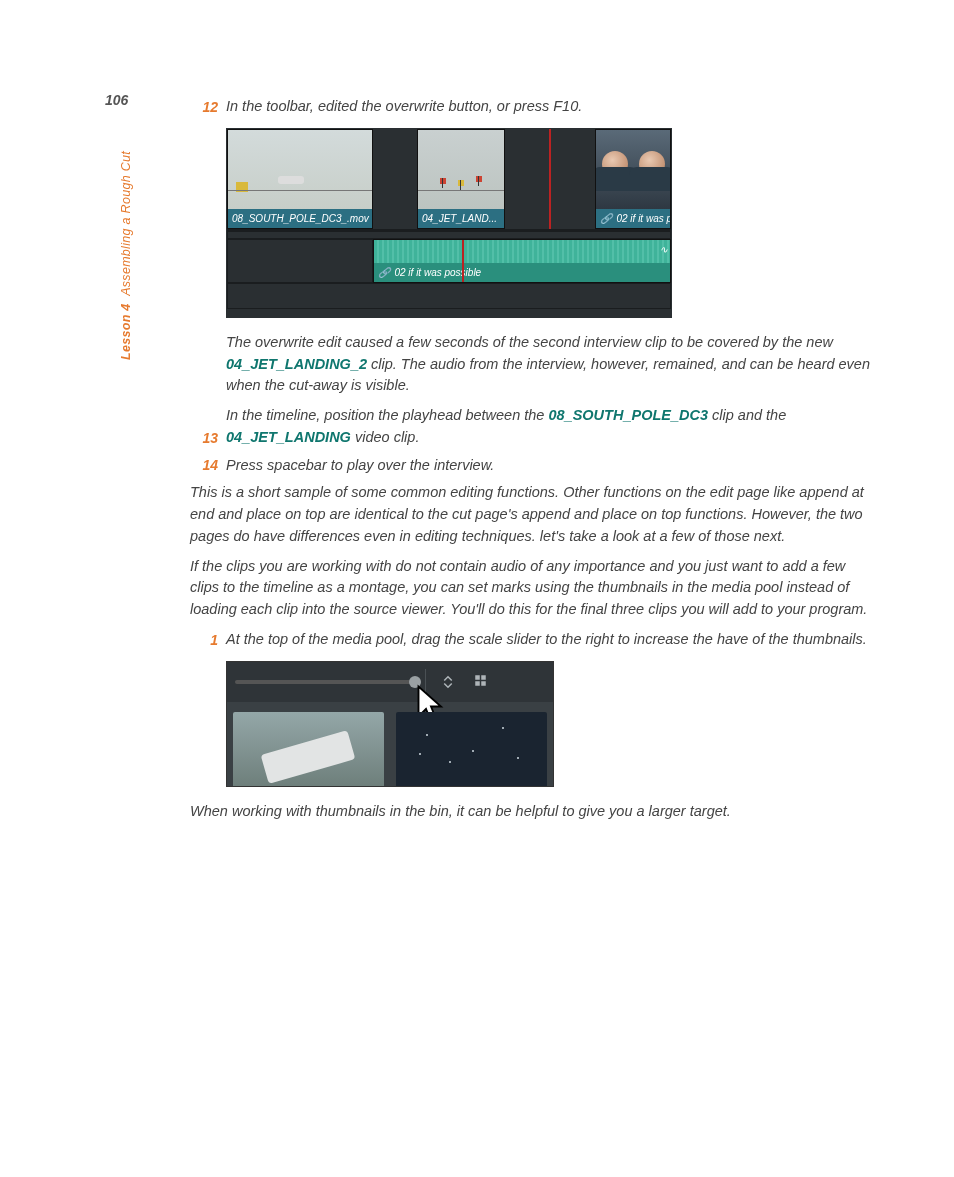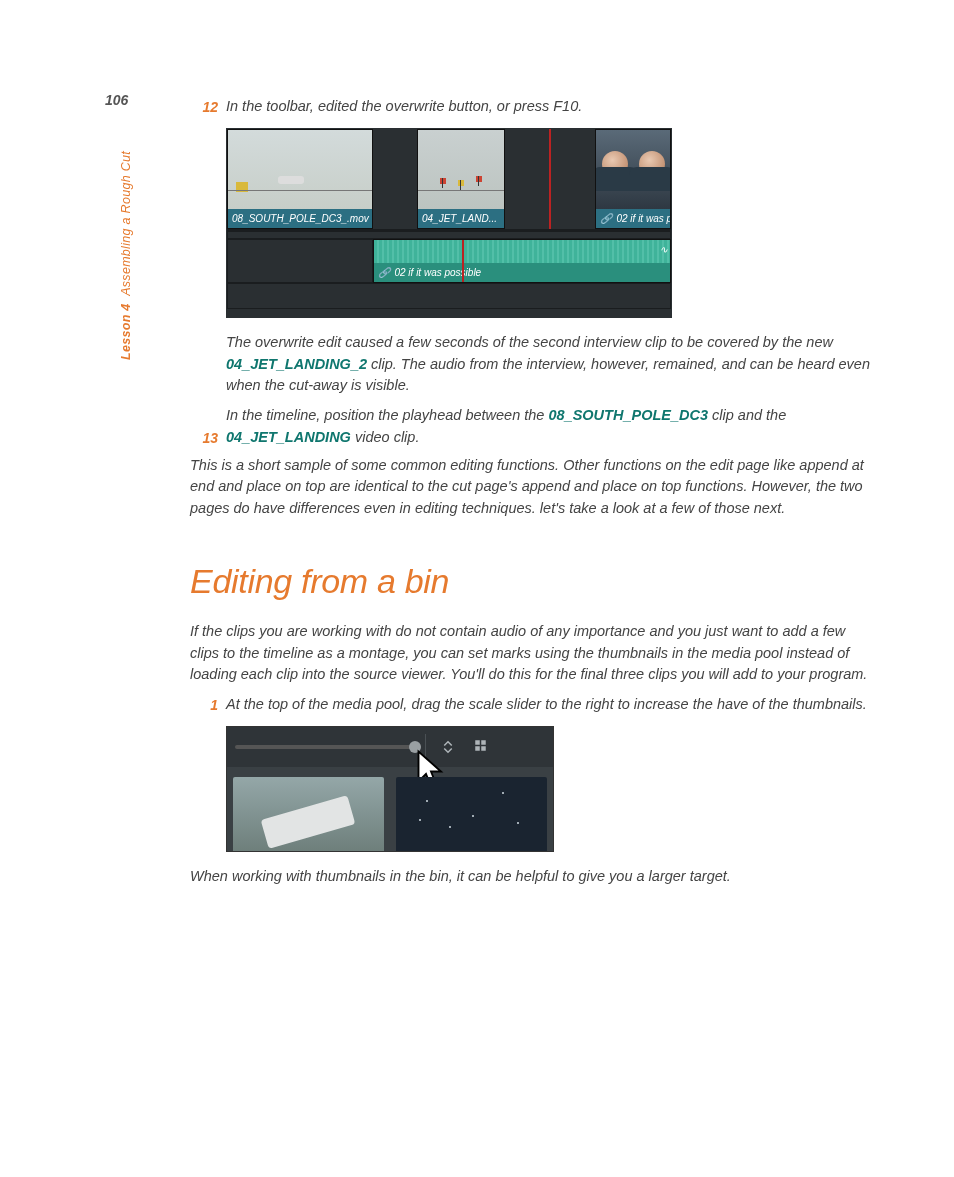--- a/index.html
+++ b/index.html
@@ -227,24 +227,27 @@
       <span>The overwrite edit caused a few seconds of the second interview clip to be covered by the new </span><span class="orange-bold">04_JET_LANDING_2</span><span> clip. The audio from the interview, however, remained, and can be heard even when the cut-away is visible.</span>
     </p>
 
     <div class="step">
       <div class="step-num">13</div>
       <div class="step-text">
         <span>In the timeline, position the playhead between the </span><span class="orange-bold">08_SOUTH_POLE_DC3</span><span> clip and the </span><span class="orange-bold">04_JET_LANDING</span><span> video clip.</span>
       </div>
     </div>
 
+    <div class="step">
+      <div class="step-num">14</div>
+      <div class="step-text">Press spacebar to play over the interview.</div>
+    </div>
 
     <p class="para">This is a short sample of some common editing functions. Other functions on the edit page like append at end and place on top are identical to the cut page's append and place on top functions. However, the two pages do have differences even in editing techniques. let's take a look at a few of those next.</p>
 
-    <h2 class="section">Editing from a bin</h2>
 
     <p class="para">If the clips you are working with do not contain audio of any importance and you just want to add a few clips to the timeline as a montage, you can set marks using the thumbnails in the media pool instead of loading each clip into the source viewer. You'll do this for the final three clips you will add to your program.</p>
 
     <div class="step">
       <div class="step-num">1</div>
       <div class="step-text">At the top of the media pool, drag the scale slider to the right to increase the have of the thumbnails.</div>
     </div>
 
     <div class="fig-toolbar">
       <div class="tb-top">

